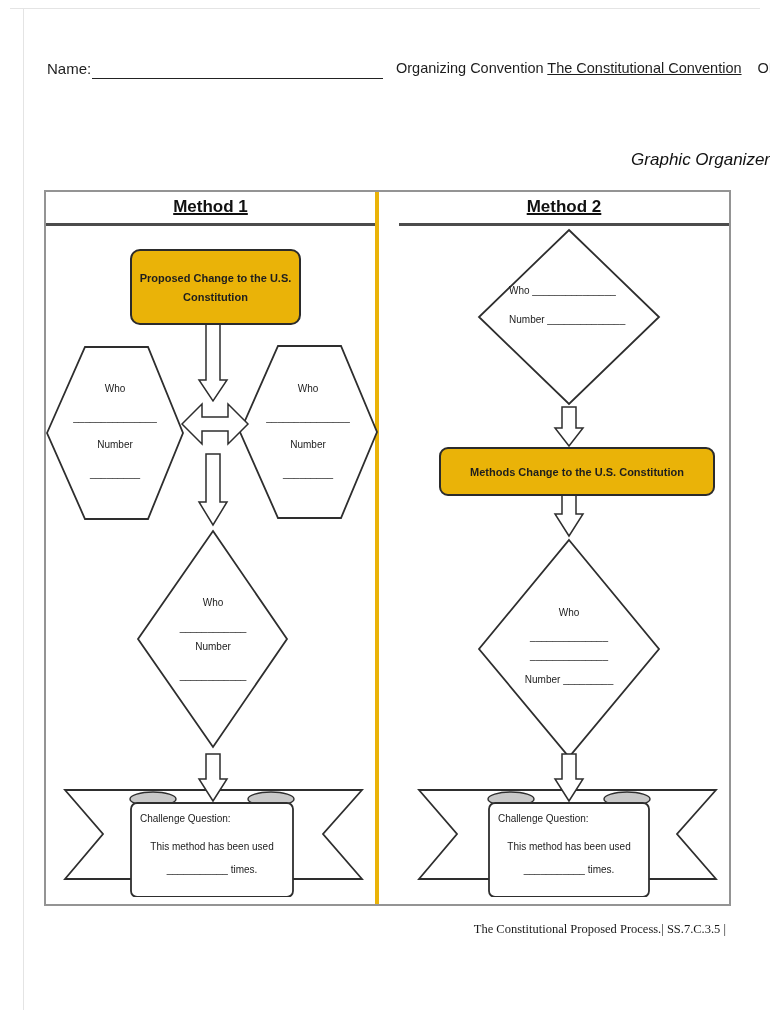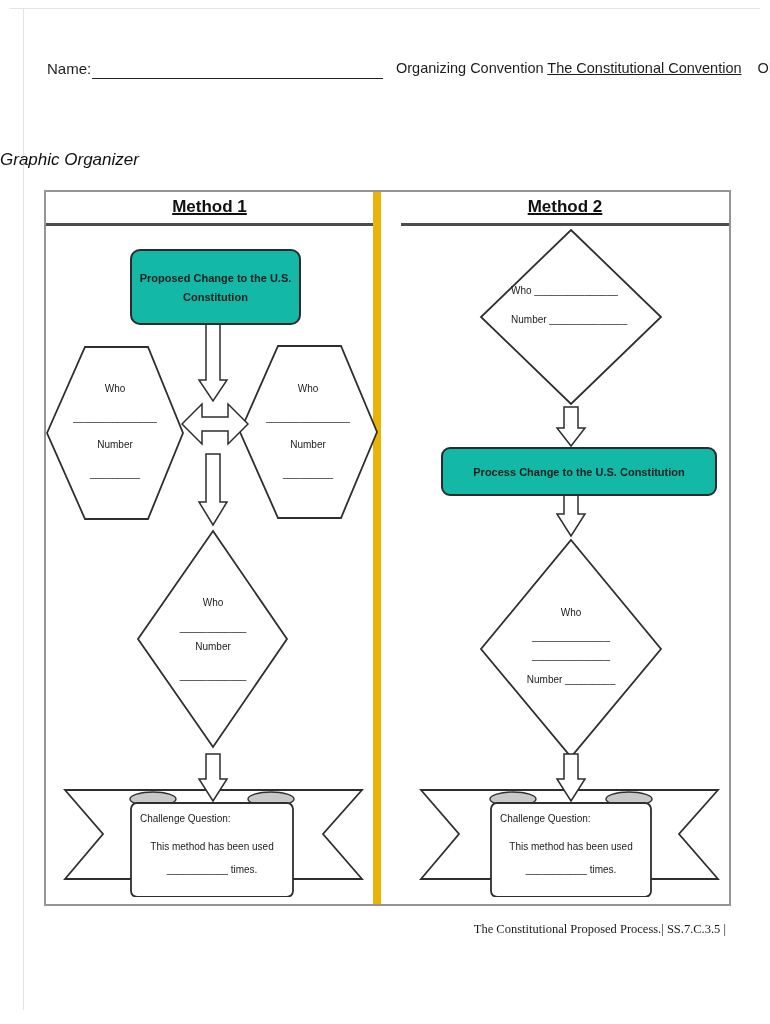--- a/index.html
+++ b/index.html
@@ -10,36 +10,36 @@
   .edge-left { position:absolute; left:23px; top:8px;  height:1002px; border-left:1px solid #e4e4e4; }
 
   .hdr-name-label { position:absolute; left:47px; top:60px; font-size:15px; }
   .hdr-name-line  { position:absolute; left:92px; top:78px; width:291px; border-bottom:1.5px solid #222; }
   .hdr-right { position:absolute; left:396px; top:60px; font-size:14.5px; white-space:nowrap; }
   .hdr-right .u { text-decoration:underline; }
   .hdr-right .gap { margin-left:12px; }
   .hdr-right .sgap { }
 
   .title    { position:absolute; left:0; top:122px; width:770px; text-align:center; font-size:17.5px; color:#111; }
-  .subtitle { position:absolute; left:0; top:150px; width:770px; text-align:left; font-size:17px; font-style:italic; color:#111; }
+  .subtitle { position:absolute; left:0; top:150px; width:770px; text-align:right; font-size:17px; font-style:italic; color:#111; }
 
   .organizer { position:absolute; left:44px; top:190px; width:683px; height:712px; border:2px solid #949494; display:flex; background:#fff; }
   .col { display:flex; flex-direction:column; }
-  .col1 { width:339px; border-right:8px solid #eab308; }
+  .col1 { width:339px; border-right:4px solid #eab308; }
   .col2 { width:340px;margin-left:20px; }
   .col-header { height:31px; border-bottom:3px solid #4c4c4c; text-align:center; line-height:30px; }
   .method-title { font-size:17px; font-weight:bold; text-decoration:underline; text-decoration-thickness:2px; color:#111; }
   .col-body { position:relative; height:671px; }
   .col-body svg { position:absolute; left:0; top:0; }
 
   .shape { fill:#ffffff; stroke:#2e2e2e; stroke-width:1.8; }
   .arrow { fill:#ffffff; stroke:#2e2e2e; stroke-width:1.5; }
   .roll  { fill:#c9c9c9; stroke:#2e2e2e; stroke-width:1.4; }
 
-  .pbox { position:absolute; border:2px solid #2b2b2b; border-radius:10px; background:#14b8a6;
+  .pbox { position:absolute; border:2px solid #2b2b2b; border-radius:10px; background:#eab308;
           display:flex; flex-direction:column; align-items:center; justify-content:center; gap:7px;
           font-weight:bold; font-size:11px; text-align:center; }
   .pbox1 { left:84px; top:23px; width:167px; height:72px; }
   .pbox2 { left:40px; top:221px; width:272px; height:45px; border-radius:9px; }
 
   .t   { position:absolute; white-space:nowrap; font-size:10px; line-height:1.15; color:#222; }
   .ctr { transform:translateX(-50%); }
   .f10 { font-size:10px; }
 
   .footer { position:absolute; left:0; top:922px; width:726px; text-align:right;
@@ -125,21 +125,21 @@
           <ellipse class="roll" cx="112" cy="573" rx="23" ry="7"></ellipse>
           <ellipse class="roll" cx="228" cy="573" rx="23" ry="7"></ellipse>
           <rect class="shape" x="90" y="577" width="160" height="94" rx="6"></rect>
           <path class="arrow" d="M163 528 L163 553 L156 553 L170 575 L184 553 L177 553 L177 528 Z"></path>
         </svg>
 
         <span class="t" style="left:110px; top:59px;">Who _______________</span>
         <span class="t" style="left:110px; top:88px;">Number ______________</span>
 
         <div class="pbox pbox2">
-          <span>Process Change to the U.S. Constitution</span>
+          <span>Methods Change to the U.S. Constitution</span>
         </div>
 
         <span class="t ctr" style="left:170px; top:381px;">Who</span>
         <span class="t ctr" style="left:170px; top:405px;">______________</span>
         <span class="t ctr" style="left:170px; top:424px;">______________</span>
         <span class="t ctr" style="left:170px; top:448px;">Number _________</span>
 
         <span class="t f10" style="left:99px; top:587px;">Challenge Question:</span>
         <span class="t f10 ctr" style="left:170px; top:615px;">This method has been used</span>
         <span class="t f10 ctr" style="left:170px; top:638px;">___________ times.</span>

